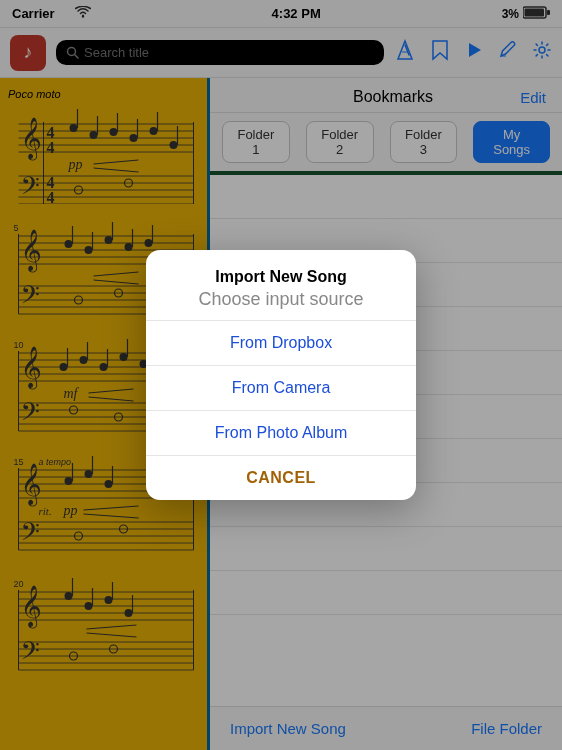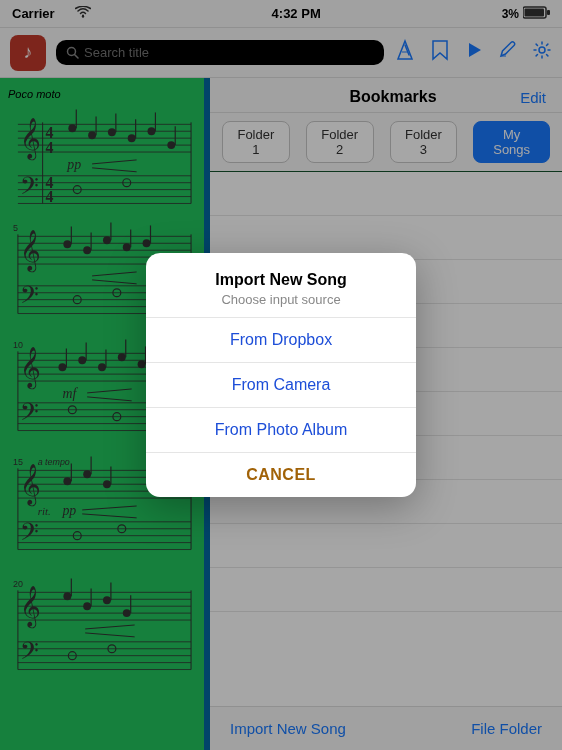--- a/index.html
+++ b/index.html
@@ -85,22 +85,22 @@
     .main-area {
       display: flex;
       width: 562px;
       height: calc(750px - 28px - 50px);
       position: relative;
     }
 
     
     .sheet-panel {
       width: 210px;
-      background: #22c55e;
-      border-right: 6px solid #0369a1;
+      background: #eab308;
+      border-right: 3px solid #0369a1;
       overflow: hidden;
       position: relative;
     }
     .sheet-content {
       padding: 10px 8px;
     }
     .sheet-title {
       font-size: 11px;
       font-style: italic;
       margin-bottom: 4px;
@@ -122,35 +122,35 @@
     .bookmarks-header {
       display: flex;
       justify-content: space-between;
       align-items: center;
       padding: 10px 16px 6px;
       background: #f8f8f8;
       border-bottom: 1px solid #ddd;
     }
     .bookmarks-title {
       font-size: 16px;
-      font-weight: 700;
+      font-weight: 400;
       text-align: center;
       flex: 1;
     }
     .bookmarks-edit {
       color: #1a7aff;
       font-size: 15px;
       cursor: pointer;
     }
     .tabs-row {
       display: flex;
       gap: 16px;
       padding: 8px 12px;
       background: #f8f8f8;
-      border-bottom: 1px solid #14532d;
+      border-bottom: 4px solid #14532d;
     }
     .tab-btn {
       padding: 5px 12px;
       border-radius: 8px;
       border: 1px solid #c8c8c8;
       background: white;
       font-size: 13px;
       cursor: pointer;
       color: #333;
     }
@@ -213,21 +213,21 @@
       padding: 18px 20px 10px;
       text-align: center;
       border-bottom: 1px solid #e5e5e5;
     }
     .modal-title {
       font-size: 16px;
       font-weight: 600;
       margin-bottom: 3px;
     }
     .modal-subtitle {
-      font-size: 13px;
+      font-size: 18px;
       color: #888;
     }
     .modal-item {
       padding: 13px 20px;
       text-align: center;
       color: #1d4ed8;
       font-size: 16px;
       border-bottom: 1px solid #e5e5e5;
       cursor: pointer;
     }

